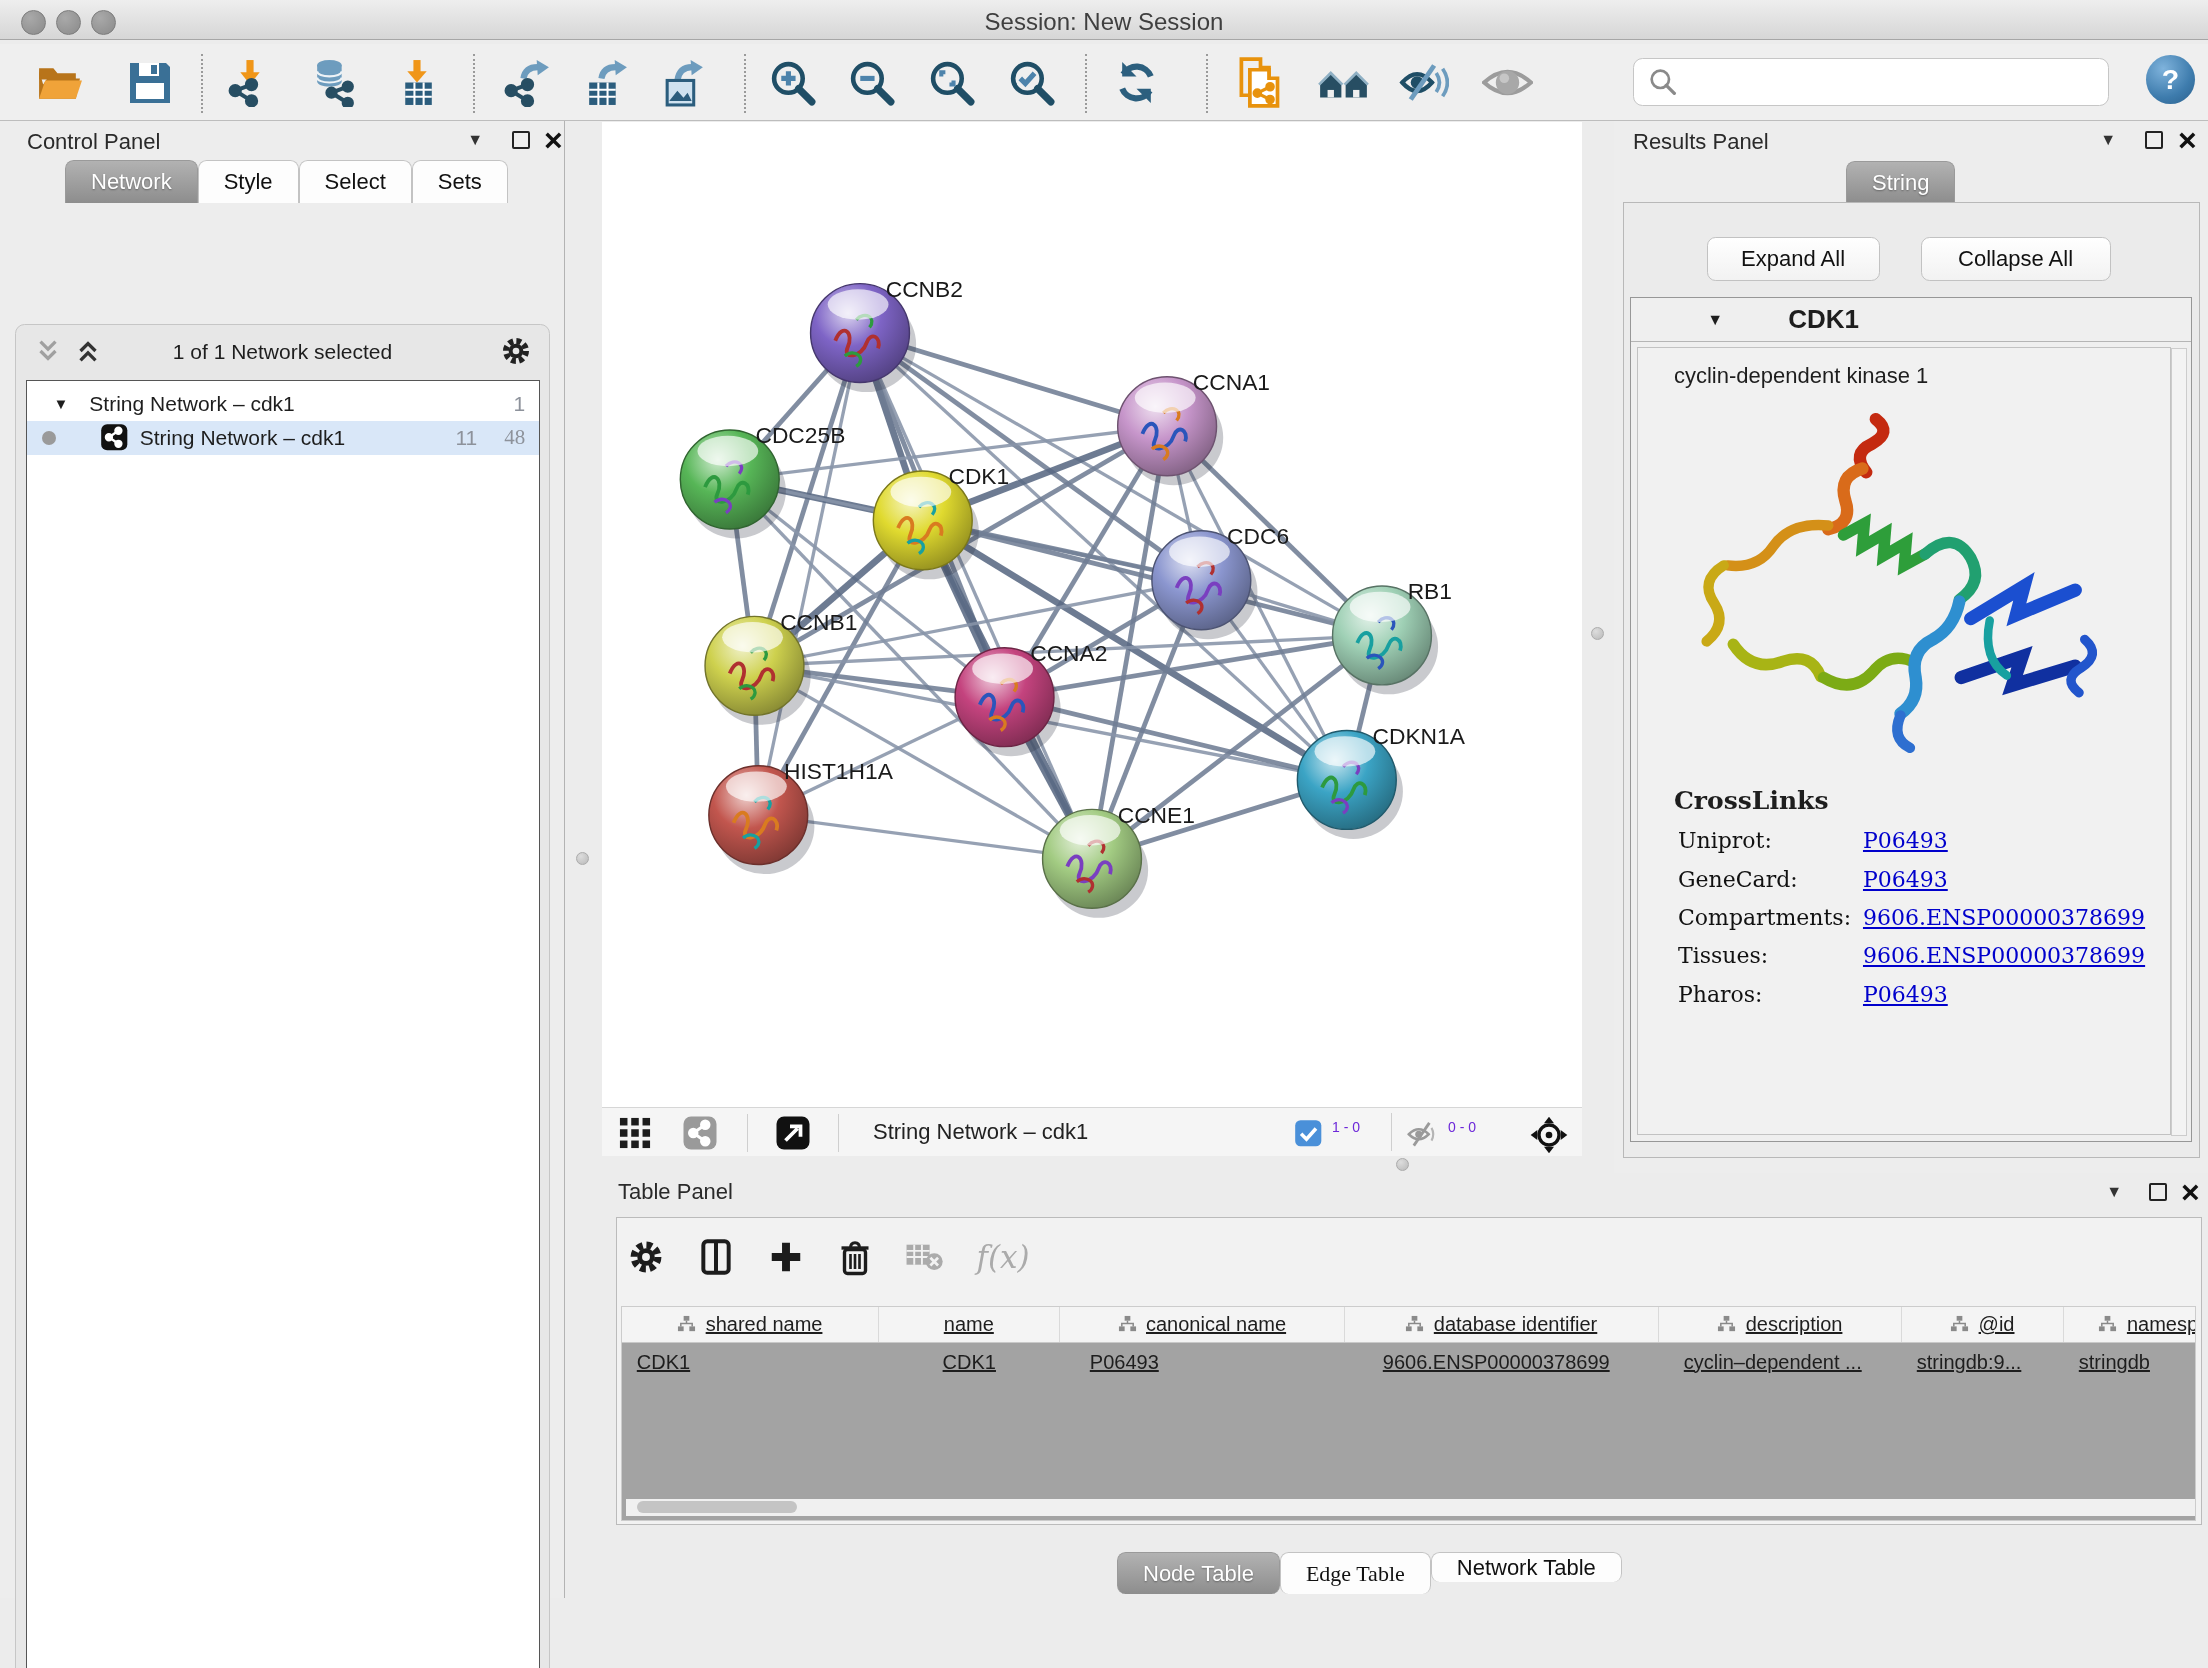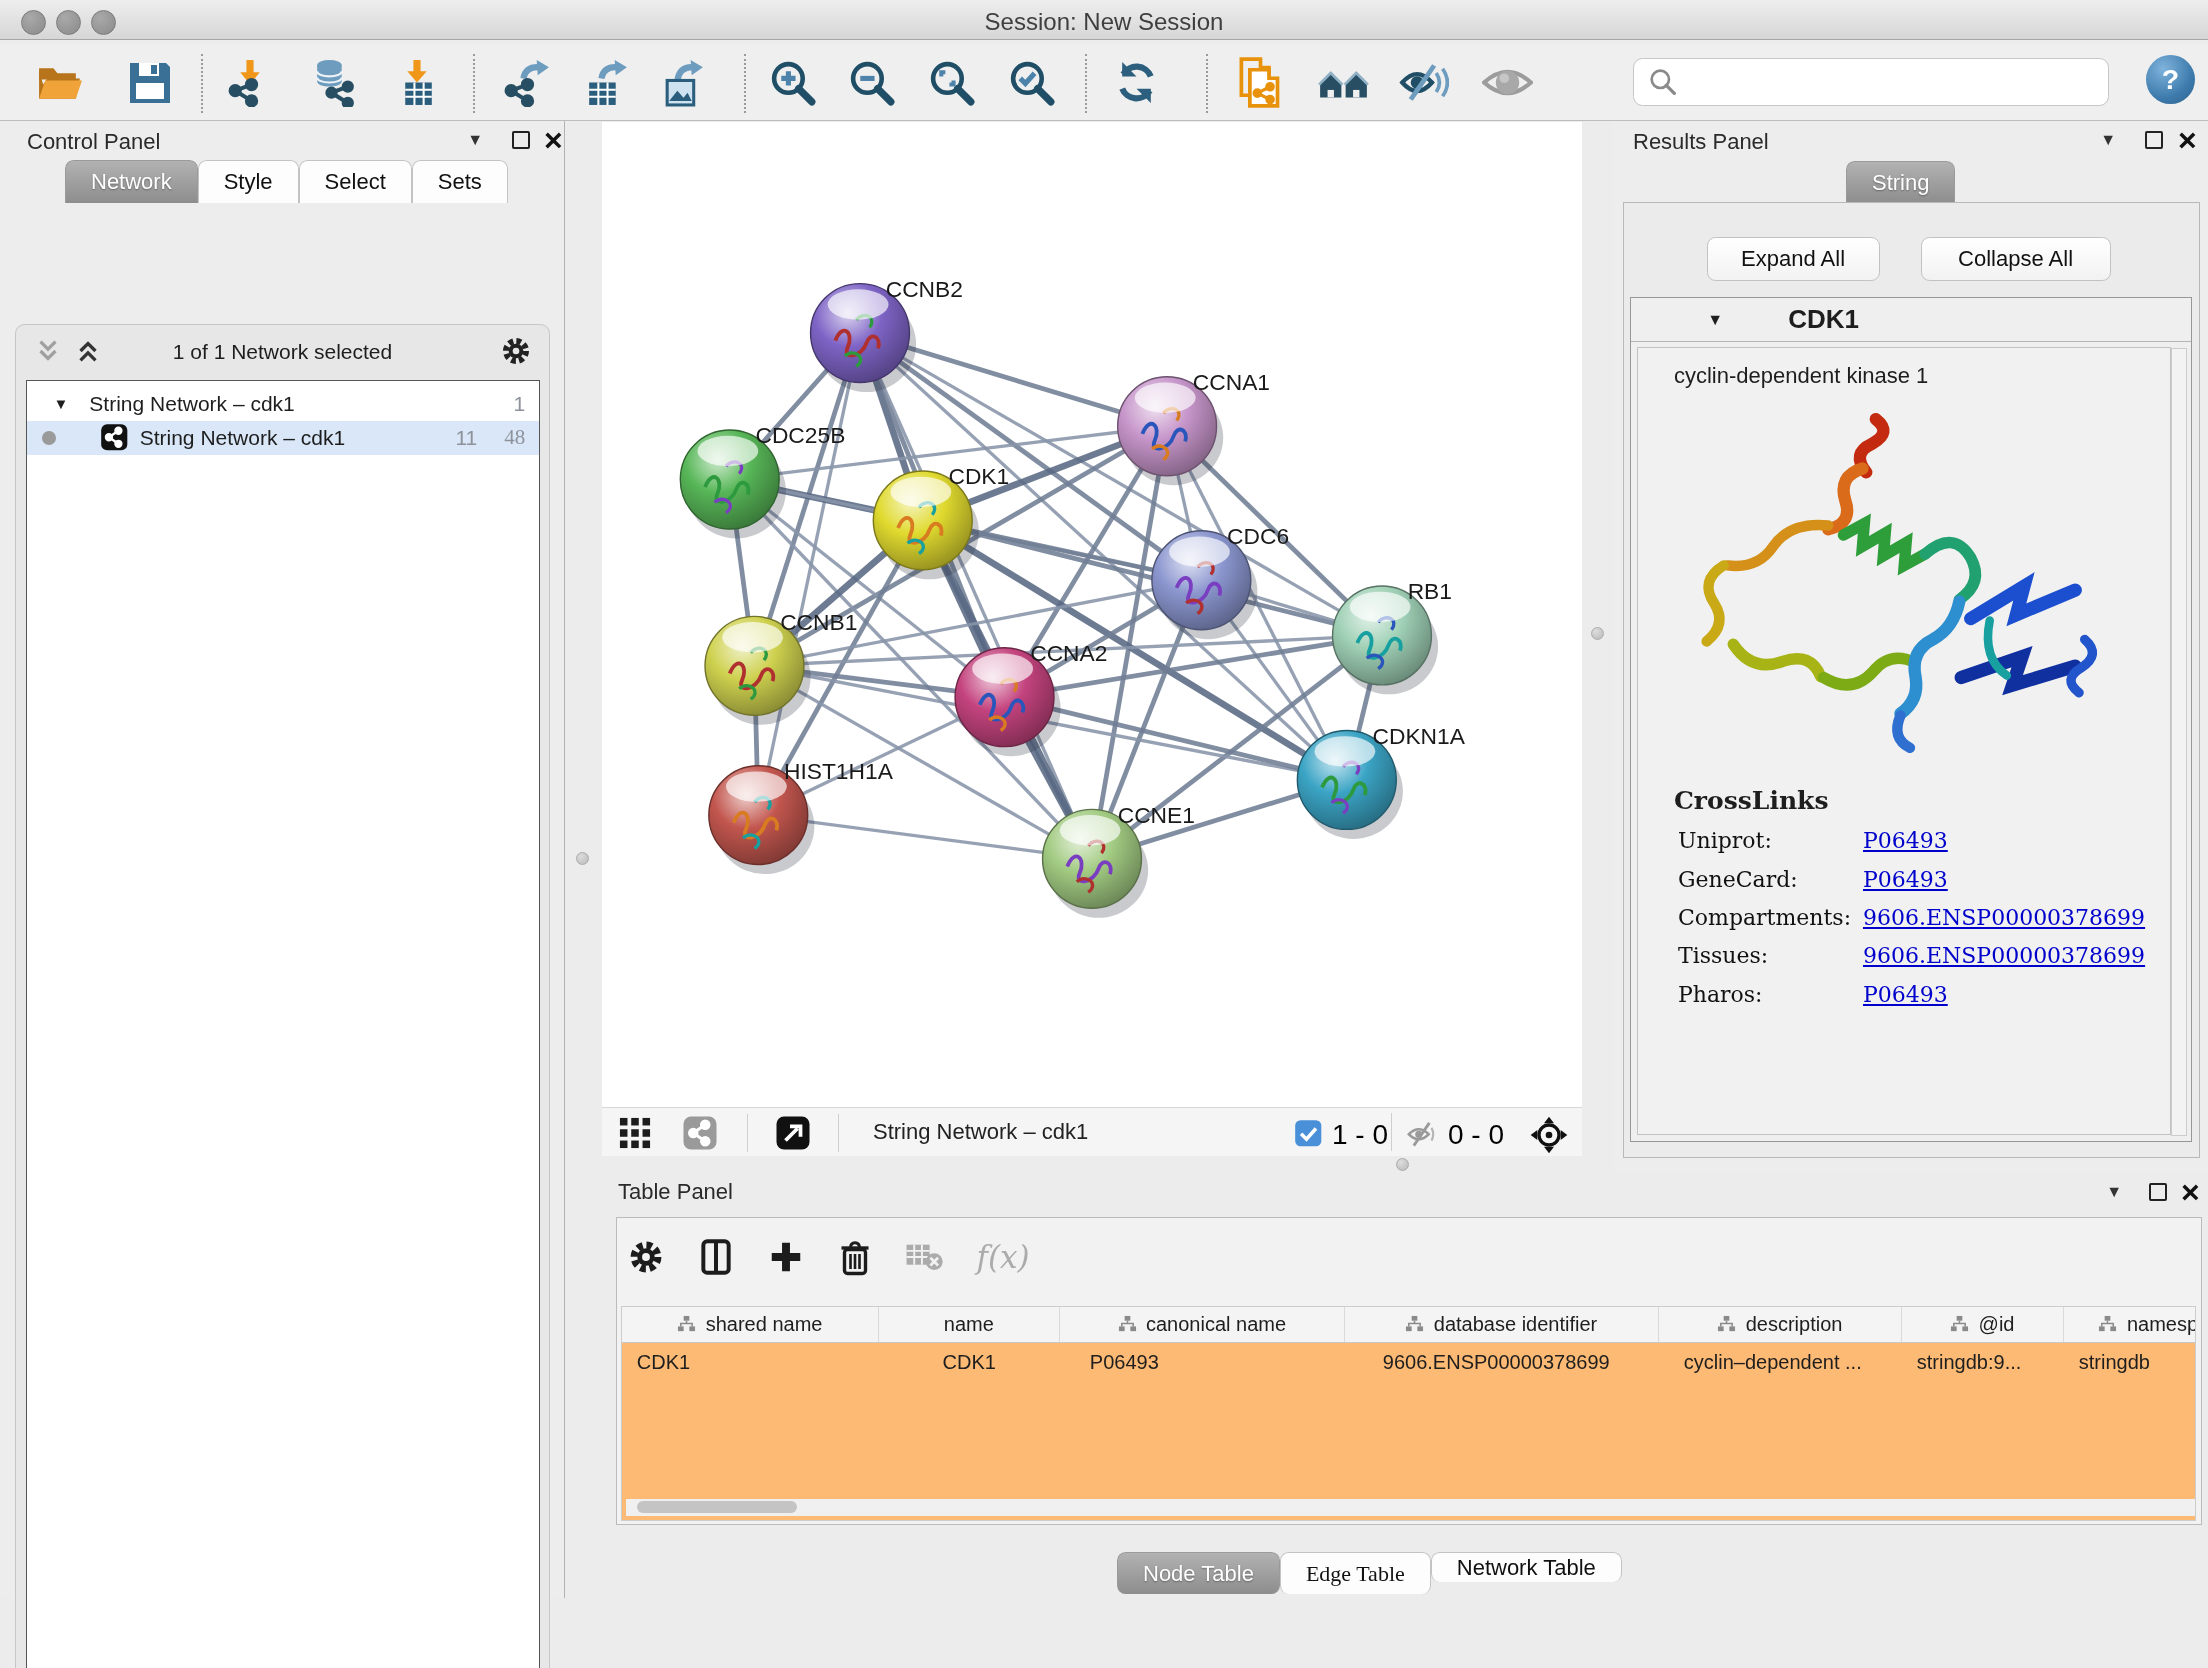--- a/index.html
+++ b/index.html
@@ -53,21 +53,21 @@
   .tree-row.sel { background:#d9e7f8; }
   .tree-count { color:#8d929b; }
 
   
   .net-canvas { position:absolute; left:602px; top:122px; width:980px; height:985px;
     background:#ffffff; }
   .net-toolbar { position:absolute; left:602px; top:1107px; width:980px; height:49px;
     background:#f5f5f5; border-top:1px solid #d6d6d6; }
   .nt-sep { position:absolute; top:5.7px; height:38px; border-left:1px solid #cfcfcf; }
   .net-title { position:absolute; left:873px; top:1119px; font-size:22px; color:#222; }
-  .nt-count { position:absolute; top:1119px; font-size:28px; color:#000000; }
+  .nt-count { position:absolute; top:1119px; font-size:14px; color:#6d28d9; }
   .splitter-h { position:absolute; left:565px; top:1157px; width:1644px; height:16px; background:#ececec; }
   .split-dot { position:absolute; width:13.3px; height:13.3px; border-radius:50%;
     background:radial-gradient(circle at 35% 30%, #dddddd, #b9b9b9); border:1px solid #ababab; }
 
   
   .results-panel { position:absolute; left:1614px; top:121px; width:594px; height:1052px; background:#ededed; }
   .rp-outer { position:absolute; left:8.6px; top:81px; width:577px; height:956px;
     background:#ebebeb; border:1px solid #b8b8b8; }
   .btn { background:linear-gradient(#ffffff,#f2f2f2); border:1px solid #c2c2c2; border-radius:8.6px;
     font-size:22px; color:#111; display:flex; align-items:center; justify-content:center; }
@@ -83,21 +83,21 @@
   .cl-row { display:flex; font-size:22px; margin:13.3px 0 13.3px 40px; }
   .cl-label { width:185px; color:#111; }
   .cl-link { color:#0000cc; text-decoration:underline; }
 
   
   .table-panel { position:absolute; left:565px; top:1173px; width:1644px; height:425px; background:#ececec; }
   .tp-box { position:absolute; left:51px; top:44px; width:1586px; height:308px;
     background:#f2f2f2; border:1px solid #bbbbbb; }
   .tp-toolbar { position:absolute; left:9.5px; top:9.5px; height:59px; display:flex; align-items:center; gap:32px; }
   .tp-table { position:absolute; left:3.8px; top:88px; width:1575px; height:215px;
-    background:#fdba74; border:1px solid #cccccc; overflow:hidden; }
+    background:#a3a3a3; border:1px solid #cccccc; overflow:hidden;text-decoration:underline; }
   .thead { display:flex; height:36px; background:#f4f4f4; border-bottom:1.9px solid #c9c9c9; }
   .th { display:flex; align-items:center; justify-content:center; gap:9.5px; font-size:20px;
     border-right:1px solid #dadada; overflow:hidden; white-space:nowrap; flex:none; }
   .trow { display:flex; height:38px; align-items:center; font-size:20px; }
   .td { padding-left:15px; overflow:hidden; white-space:nowrap; flex:none; }
   .hscroll { position:absolute; left:3.8px; bottom:3.8px; width:1575px; height:17px; background:#f0f0f0; }
   .hthumb { position:absolute; left:11.4px; top:1.9px; width:160px; height:12.4px; background:#c4c4c4; border-radius:6.7px; }
   .tp-tabs { position:absolute; left:552px; top:379px; display:flex; }
 
   

